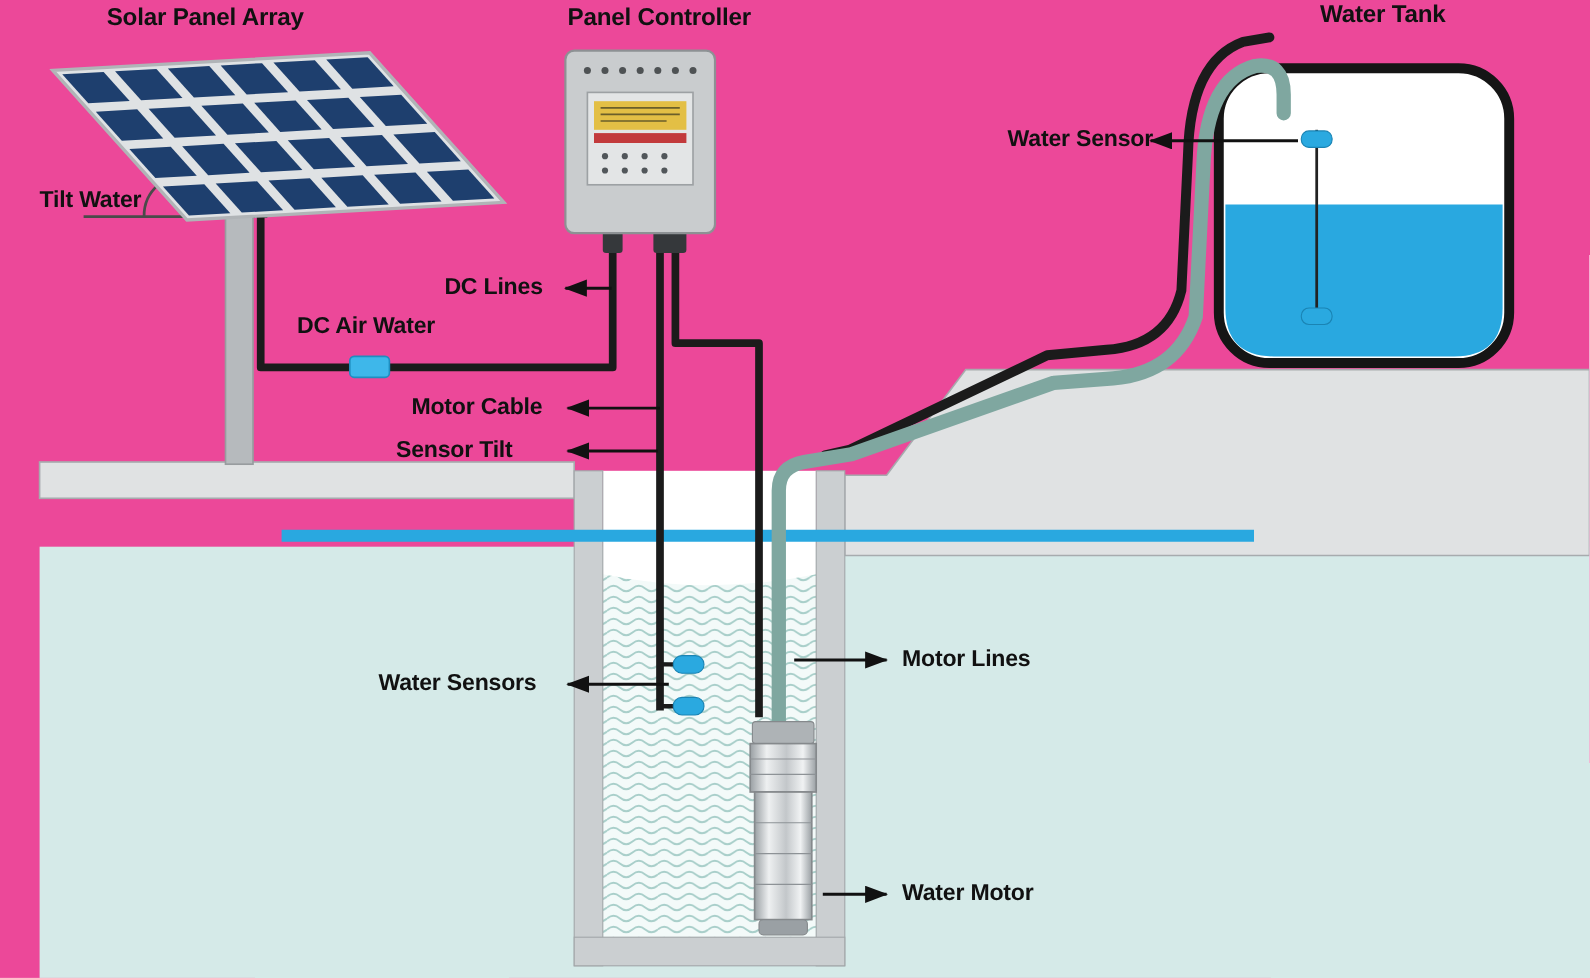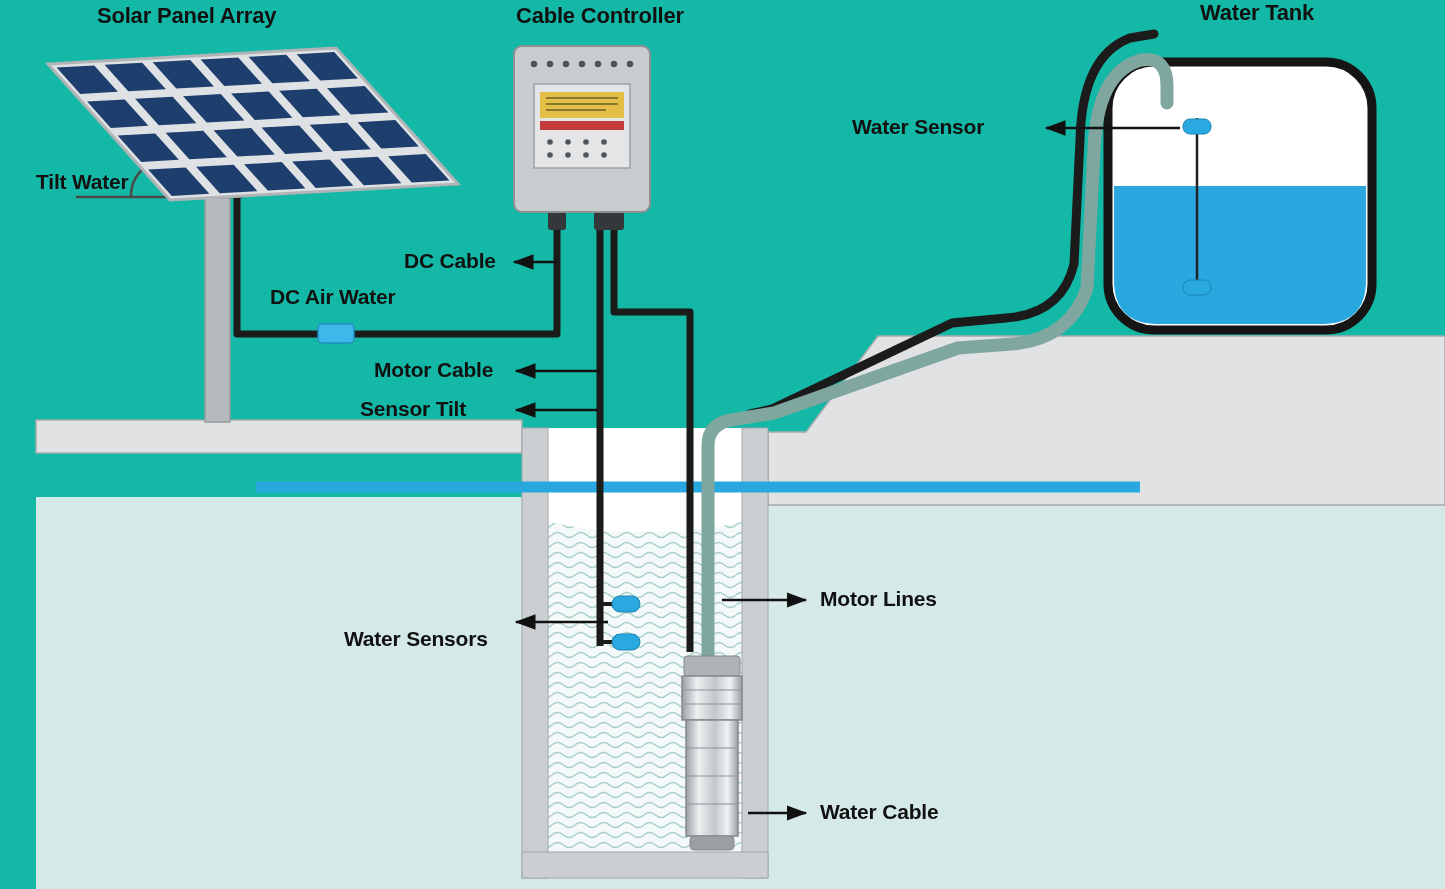--- a/index.html
+++ b/index.html
@@ -1,16 +1,16 @@
 <!DOCTYPE html>
 <html style="--panel_cell: #1e3f6e; --panel_frame: #dfe2e4; --cable_black: #1b1b1b; --pipe_teal: #7fa7a0; --water_bright: #29a8e0; --underground: #d5eae8; --ground: #e0e2e3; --well_wall: #cbcfd1; --wave: #a9cfca; --controller_body: #c9ccce; --controller_panel: #e3e5e6; --label_yellow: #e3bf45; --label_red: #c23a3c; --sensor_blue: #2aa9e0; --switch_blue: #3eb7ea;"><head>
 <meta charset="utf-8">
 <style>
   html,body{margin:0;padding:0;background:#ffffff;}
-  #stage{position:relative;width:1445px;height:889px;background:#14b8a6;overflow:hidden;
+  #stage{position:relative;width:1445px;height:889px;background:#ec4899;overflow:hidden;
          font-family:"Liberation Sans",sans-serif;}
   #diagram-svg{position:absolute;left:0;top:0;}
   .lbl{position:absolute;font-weight:bold;font-size:21px;line-height:22px;color:#111;
        white-space:nowrap;letter-spacing:-0.2px;}
   .ttl{font-size:22px;}
 </style>
 </head>
 <body>
 
 <div id="stage">
@@ -142,26 +142,26 @@
     <line x1="556" y1="262" x2="514" y2="262" marker-end="url(#ah)"></line>
     <line x1="600" y1="371" x2="516" y2="371" marker-end="url(#ah)"></line>
     <line x1="598" y1="410" x2="516" y2="410" marker-end="url(#ah)"></line>
     <line x1="608" y1="622" x2="516" y2="622" marker-end="url(#ah)"></line>
     <line x1="722" y1="600" x2="806" y2="600" marker-end="url(#ah)"></line>
     <line x1="748" y1="813" x2="806" y2="813" marker-end="url(#ah)"></line>
   </g>
 </svg>
 
 <div class="lbl ttl" style="left:97px;top:5px">Solar Panel Array</div>
-<div class="lbl ttl" style="left:516px;top:5px">Cable Controller</div>
+<div class="lbl ttl" style="left:516px;top:5px">Panel Controller</div>
 <div class="lbl ttl" style="left:1200px;top:2px">Water Tank</div>
 
 <div class="lbl" style="left:36px;top:171px">Tilt  Water</div>
-<div class="lbl" style="left:852px;top:116px">Water Sensor</div>
-<div class="lbl" style="left:404px;top:250px">DC Cable</div>
+<div class="lbl" style="left:916px;top:116px">Water Sensor</div>
+<div class="lbl" style="left:404px;top:250px">DC Lines</div>
 <div class="lbl" style="left:270px;top:286px">DC Air Water</div>
 <div class="lbl" style="left:374px;top:359px">Motor Cable</div>
 <div class="lbl" style="left:360px;top:398px">Sensor Tilt</div>
-<div class="lbl" style="left:344px;top:628px">Water Sensors</div>
+<div class="lbl" style="left:344px;top:610px">Water Sensors</div>
 <div class="lbl" style="left:820px;top:588px">Motor Lines</div>
-<div class="lbl" style="left:820px;top:801px">Water Cable</div>
+<div class="lbl" style="left:820px;top:801px">Water Motor</div>
 
 </div>
 
 </body></html>

